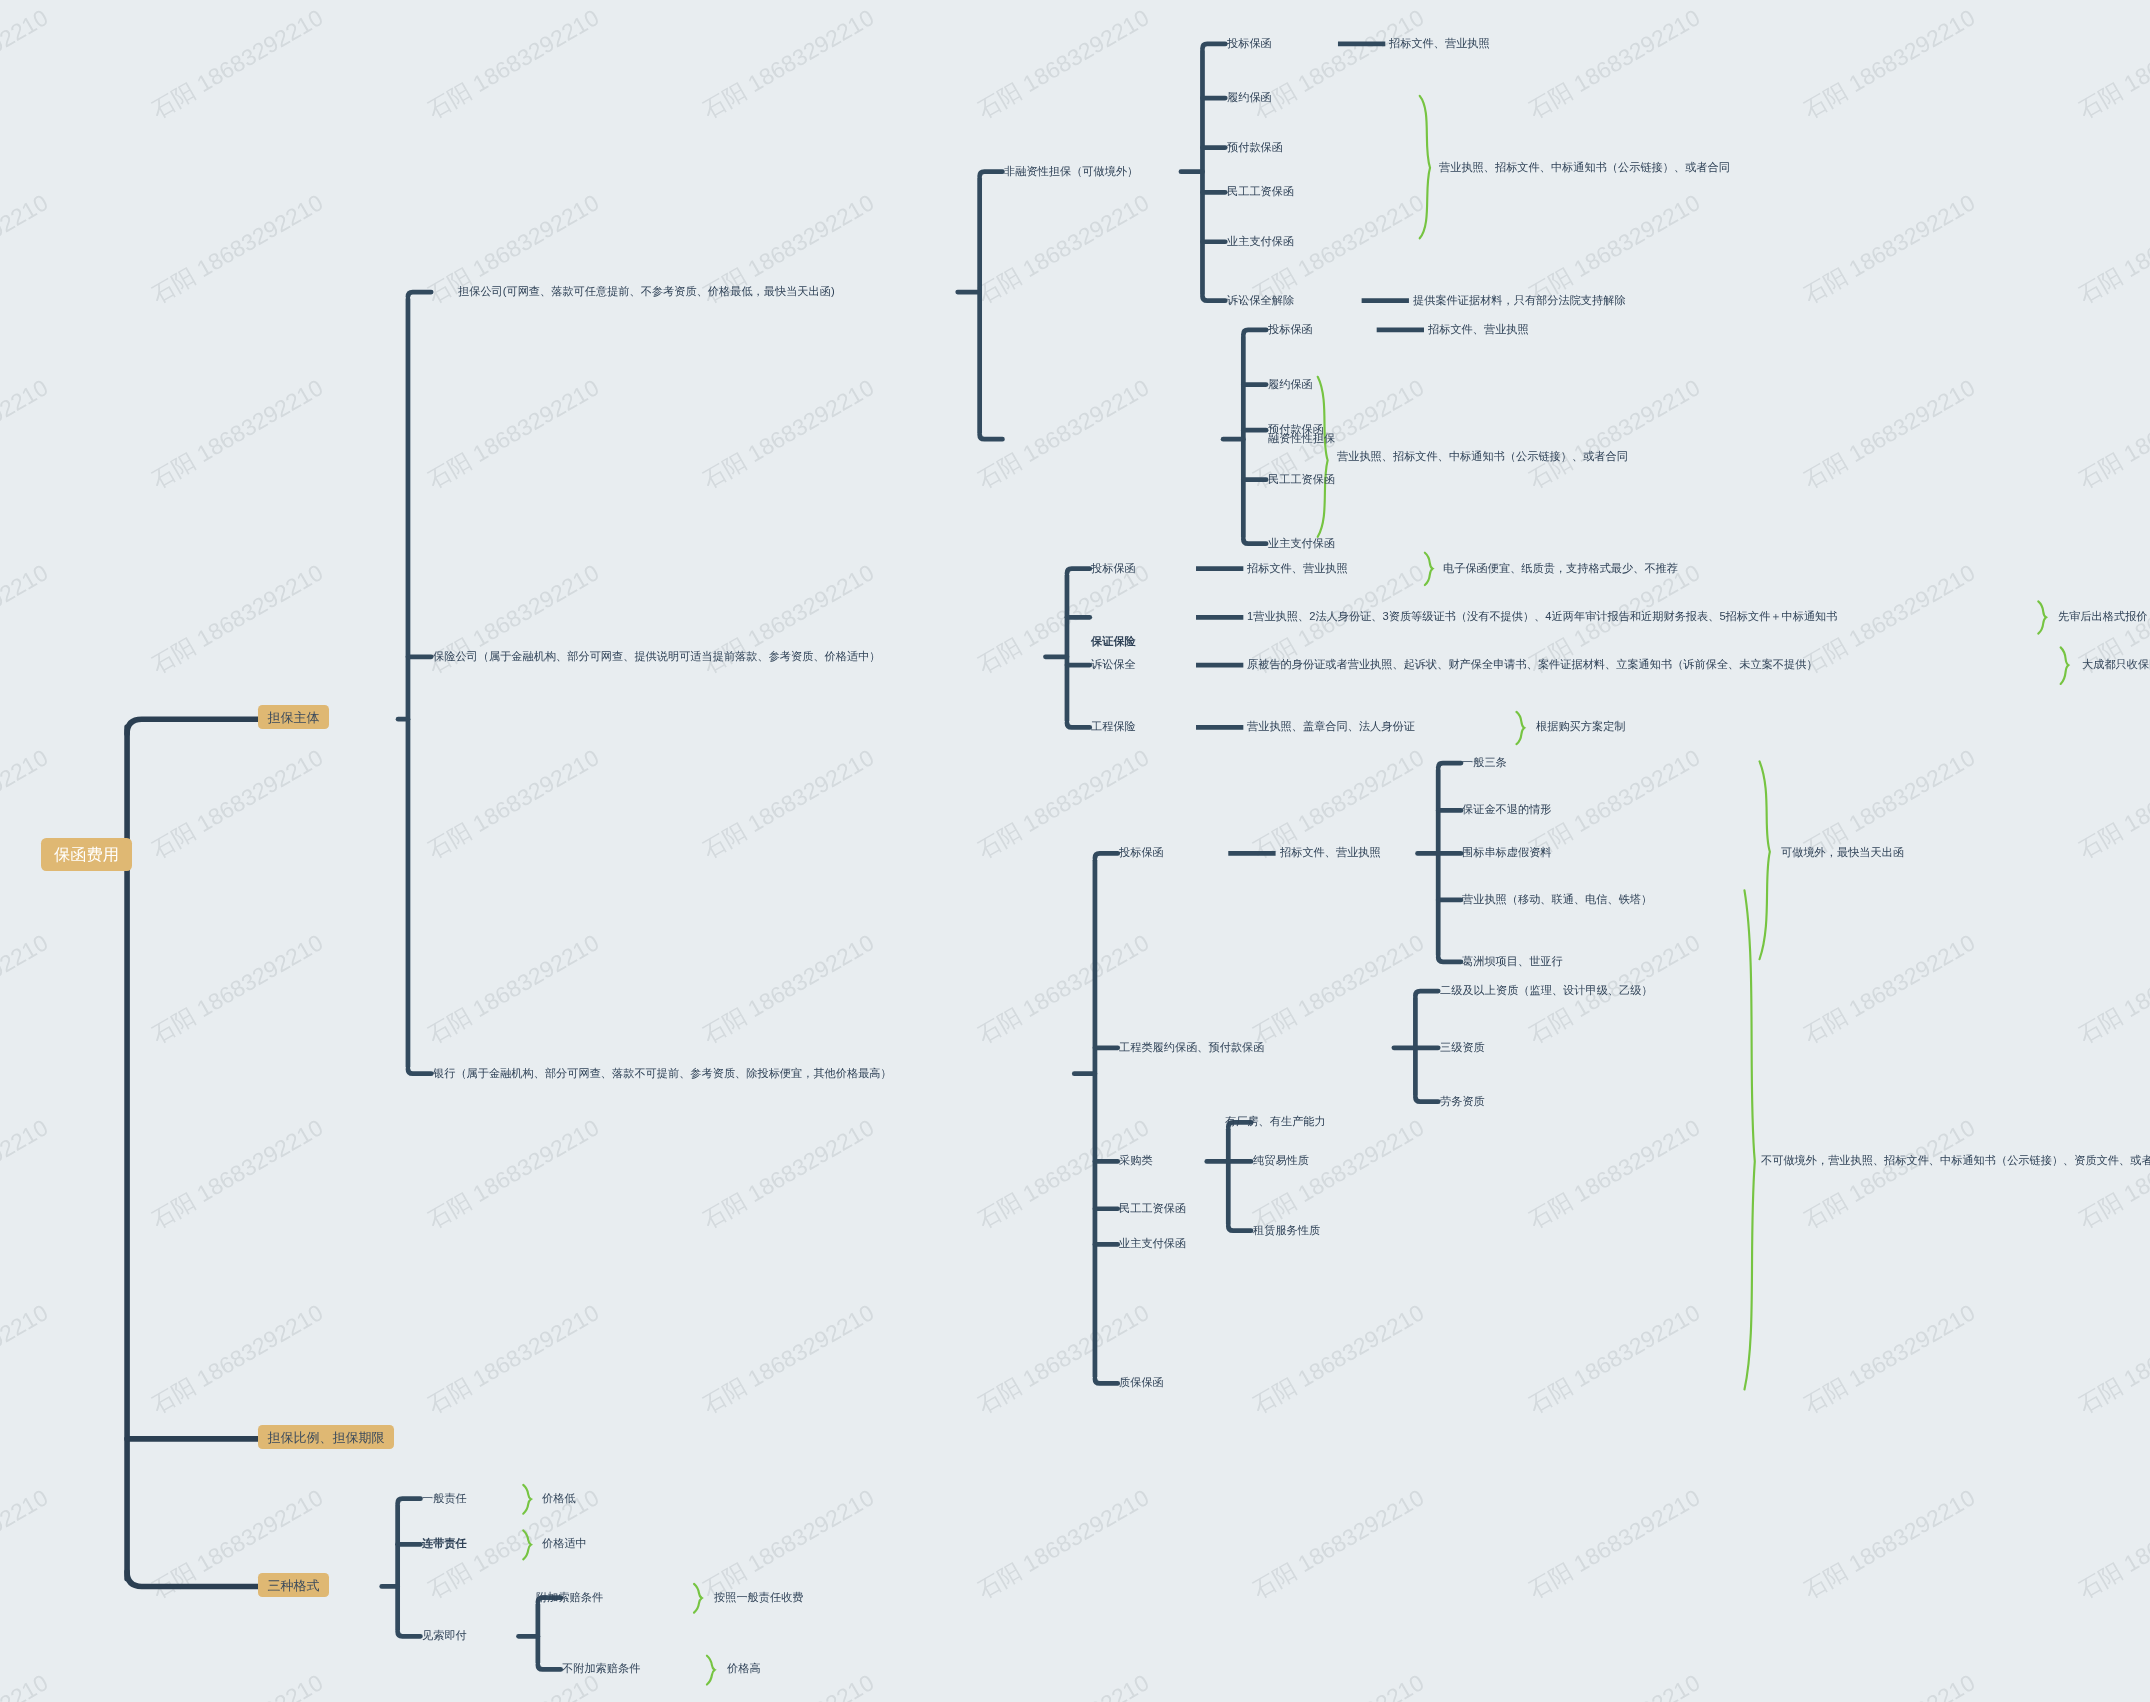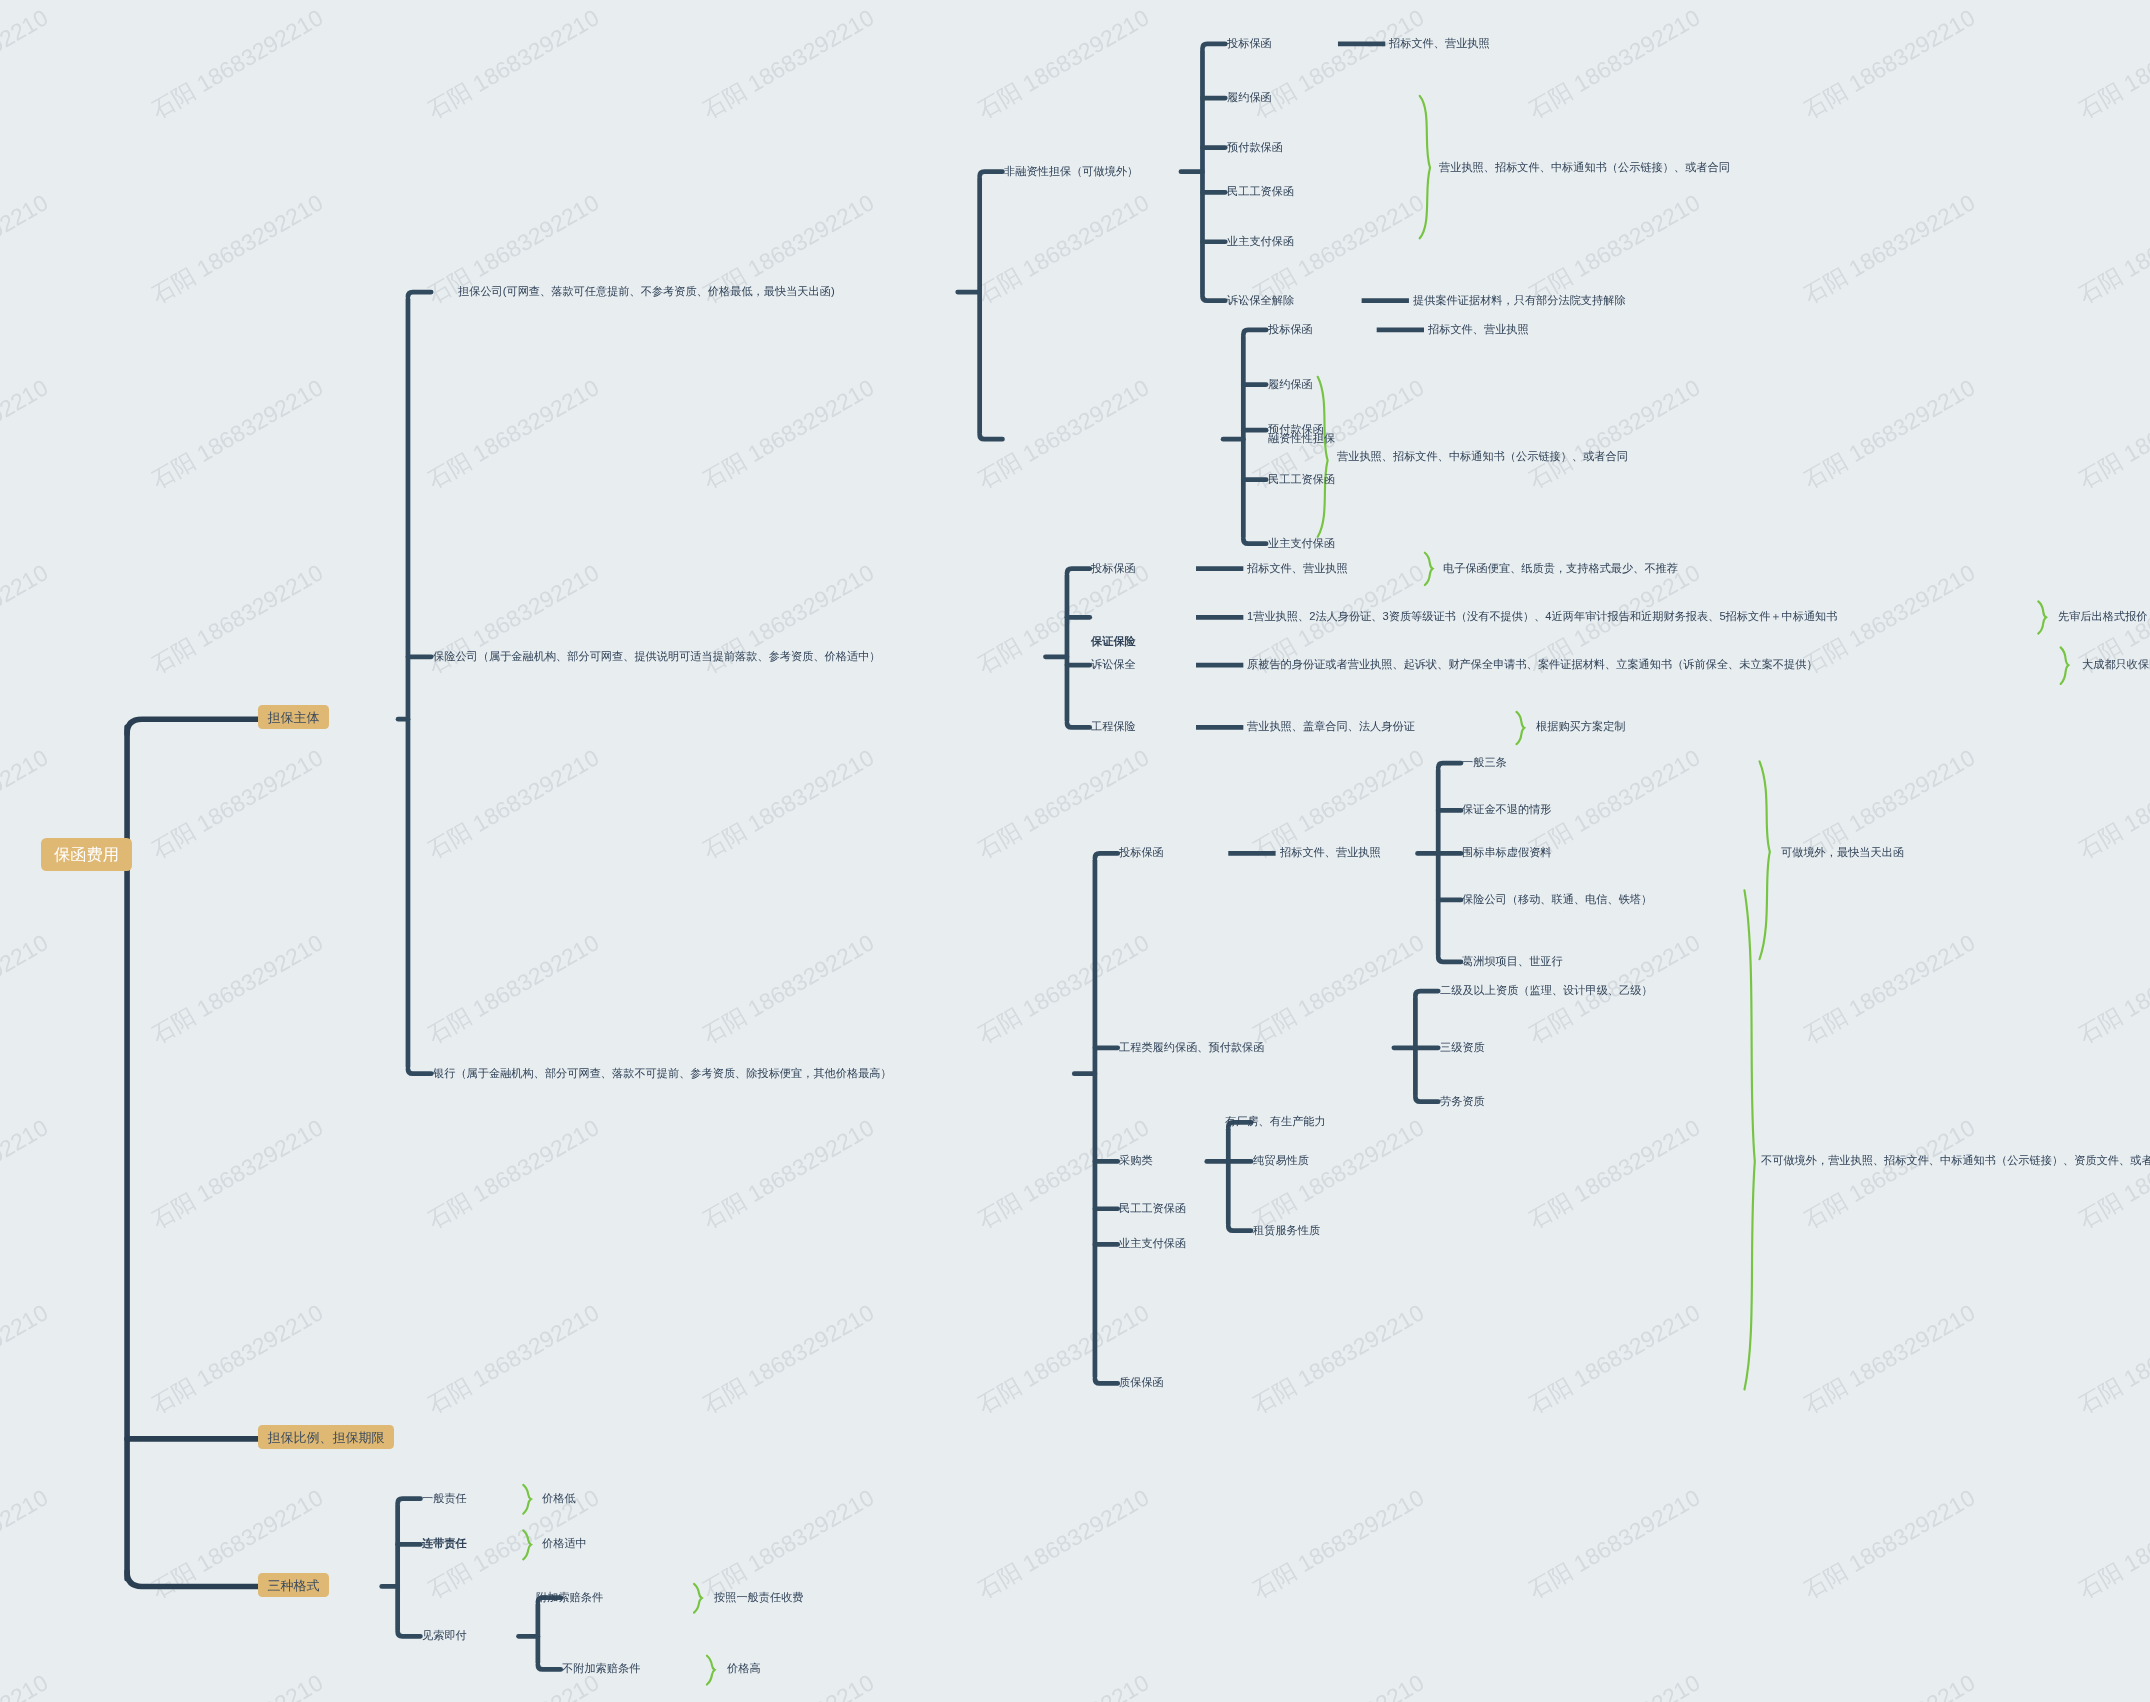--- a/index.html
+++ b/index.html
@@ -325,21 +325,21 @@
 
   <div class="node txt" style="left:1091px;top:721px;">工程保险</div>
   <div class="node txt" style="left:1247px;top:721px;">营业执照、盖章合同、法人身份证</div>
   <div class="node txt" style="left:1536px;top:721px;">根据购买方案定制</div>
 
   <div class="node txt" style="left:1119px;top:847px;">投标保函</div>
   <div class="node txt" style="left:1280px;top:847px;">招标文件、营业执照</div>
   <div class="node txt" style="left:1462px;top:757px;">一般三条</div>
   <div class="node txt" style="left:1462px;top:804px;">保证金不退的情形</div>
   <div class="node txt" style="left:1462px;top:847px;">围标串标虚假资料</div>
-  <div class="node txt" style="left:1462px;top:894px;">保险公司（移动、联通、电信、铁塔）</div>
+  <div class="node txt" style="left:1462px;top:894px;">营业执照（移动、联通、电信、铁塔）</div>
   <div class="node txt" style="left:1462px;top:956px;">葛洲坝项目、世亚行</div>
   <div class="node txt" style="left:1781px;top:847px;">可做境外，最快当天出函</div>
 
   <div class="node txt" style="left:1119px;top:1042px;">工程类履约保函、预付款保函</div>
   <div class="node txt" style="left:1440px;top:985px;">二级及以上资质（监理、设计甲级、乙级）</div>
   <div class="node txt" style="left:1440px;top:1042px;">三级资质</div>
   <div class="node txt" style="left:1440px;top:1096px;">劳务资质</div>
 
   <div class="node txt" style="left:1119px;top:1155px;">采购类</div>
   <div class="node txt" style="left:1225px;top:1116px;">有厂房、有生产能力</div>

